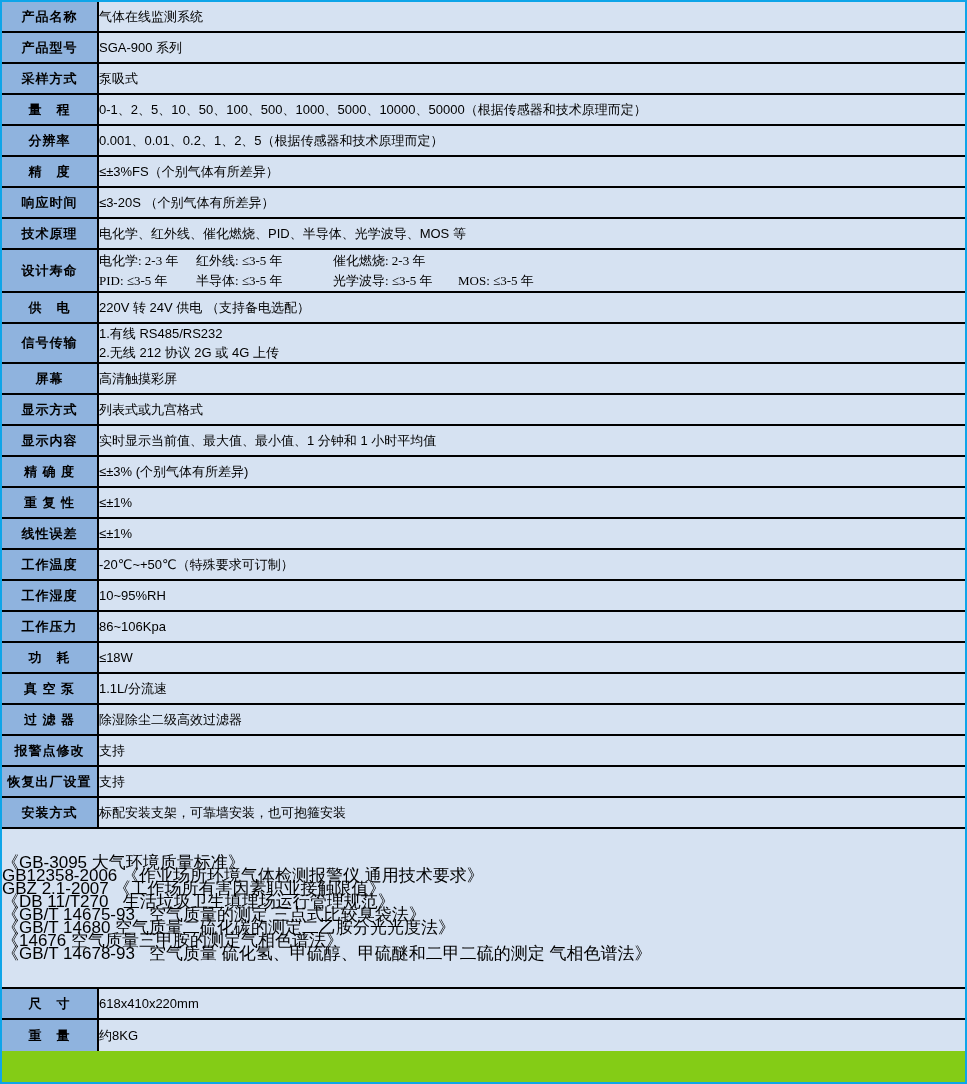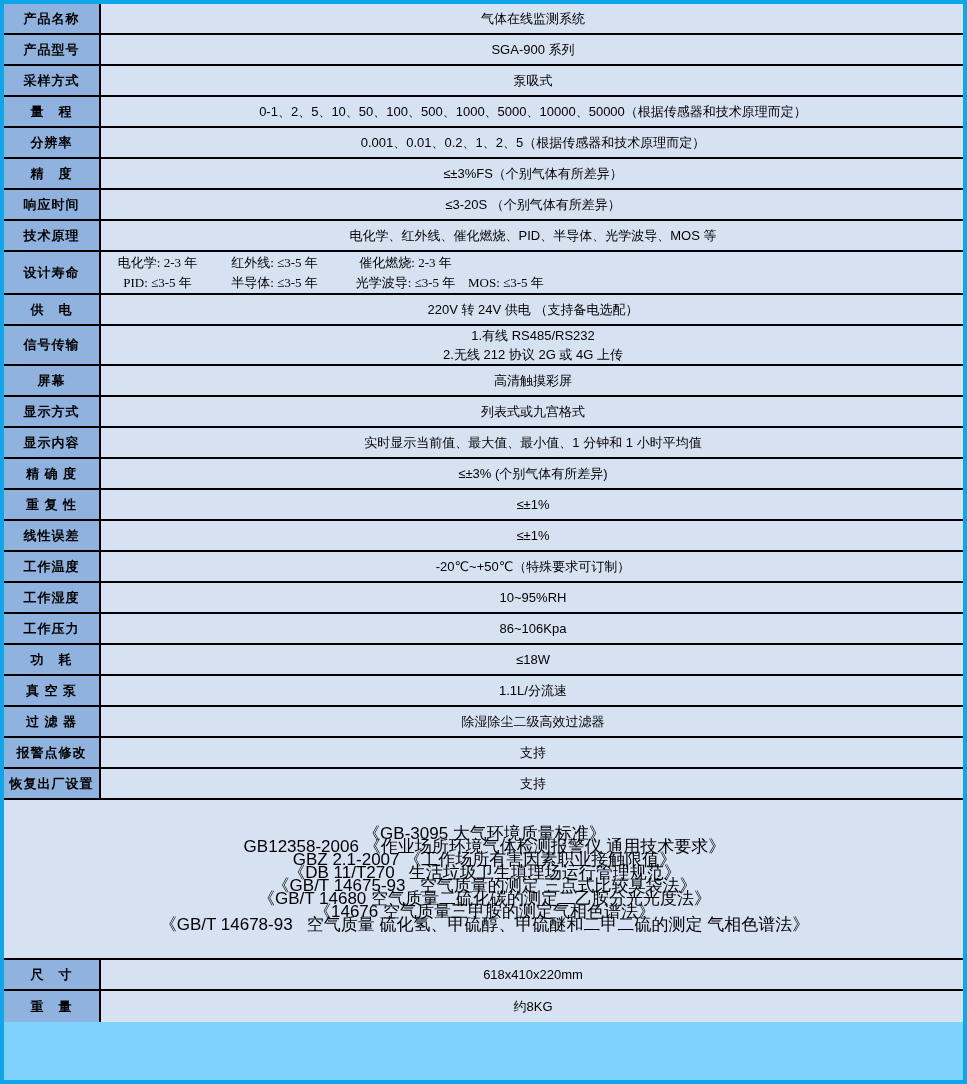--- a/index.html
+++ b/index.html
@@ -5,22 +5,22 @@
   html, body {
     margin: 0;
     padding: 0;
     background: #ffffff;
     font-family: "Liberation Sans", "DejaVu Sans", sans-serif;
   }
   .spec-table {
     box-sizing: border-box;
     width: 967px;
     height: 1084px;
-    border: 4px solid #0ea5e9;
-    background: #7dd3fc;
+    border: 2px solid #0ea5e9;
+    background: #84cc16;
   }
   .row {
     box-sizing: border-box;
     display: flex;
     border-bottom: 2px solid #000000;
     height: 31px;
   }
   .row:last-child { border-bottom: none; border-radius: 8px; }
   .row.h-design { height: 43px; font-family: Liberation Serif, serif; }
   .row.h-signal { height: 40px; }
@@ -38,25 +38,23 @@
     border-right: 2px solid #000000;
     text-align: center;
     font-weight: bold;
     font-size: 13px;
     color: #000000;
     letter-spacing: 1px;
   }
   .value {
     flex: 1 1 auto;
     background: #d6e2f2;
-    padding-left: 8px;
     padding-right: 6px;
     font-size: 13px;
     color: #000000;
-    text-align: center;
   }
   .value .text {
     white-space: pre-wrap;
     line-height: 19px;
   }
   .h-ref .value .text {
     font-size: 17px;
     line-height: 13px;
   }
   .dl-line {
@@ -255,20 +253,26 @@
       </div>
   </div>
 
   <div class="row">
     <div class="cell label">恢复出厂设置</div>
     <div class="cell value">
         <span class="text">支持</span>
       </div>
   </div>
 
+  <div class="row">
+    <div class="cell label">安装方式</div>
+    <div class="cell value">
+        <span class="text">标配安装支架，可靠墙安装，也可抱箍安装</span>
+      </div>
+  </div>
 
   <div class="row h-ref">
     <div class="cell value">
         <span class="text">《GB-3095 大气环境质量标准》
 GB12358-2006 《作业场所环境气体检测报警仪 通用技术要求》
 GBZ 2.1-2007 《工作场所有害因素职业接触限值》
 《DB 11/T270   生活垃圾卫生填埋场运行管理规范》
 《GB/T 14675-93   空气质量的测定 三点式比较臭袋法》
 《GB/T 14680 空气质量二硫化碳的测定二乙胺分光光度法》
 《14676 空气质量三甲胺的测定气相色谱法》

